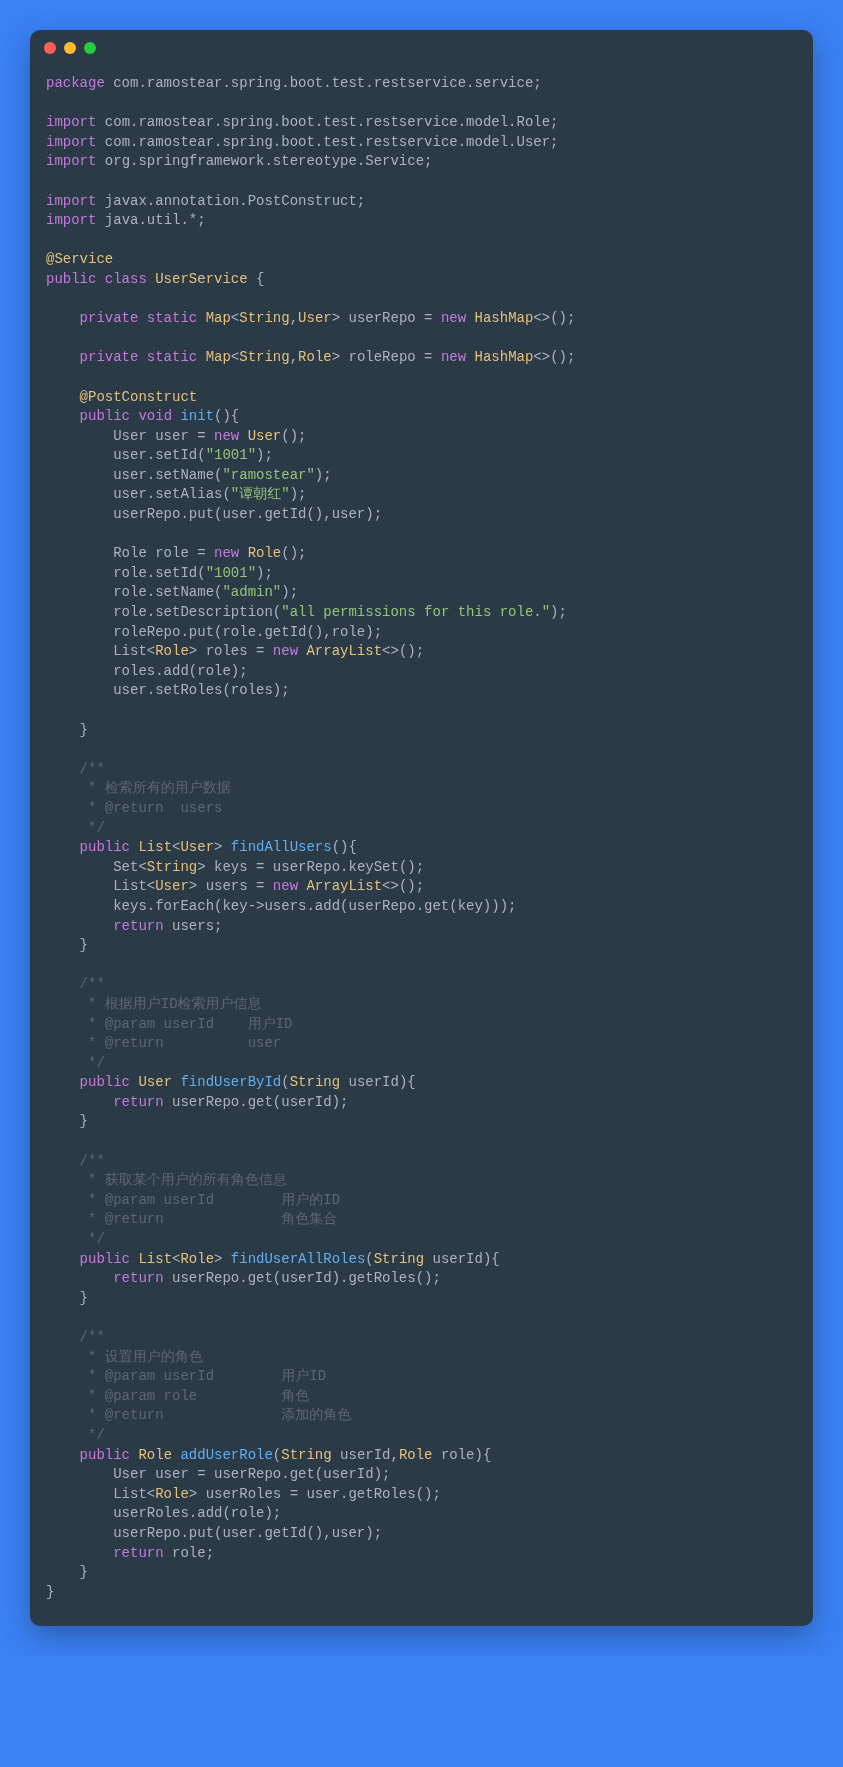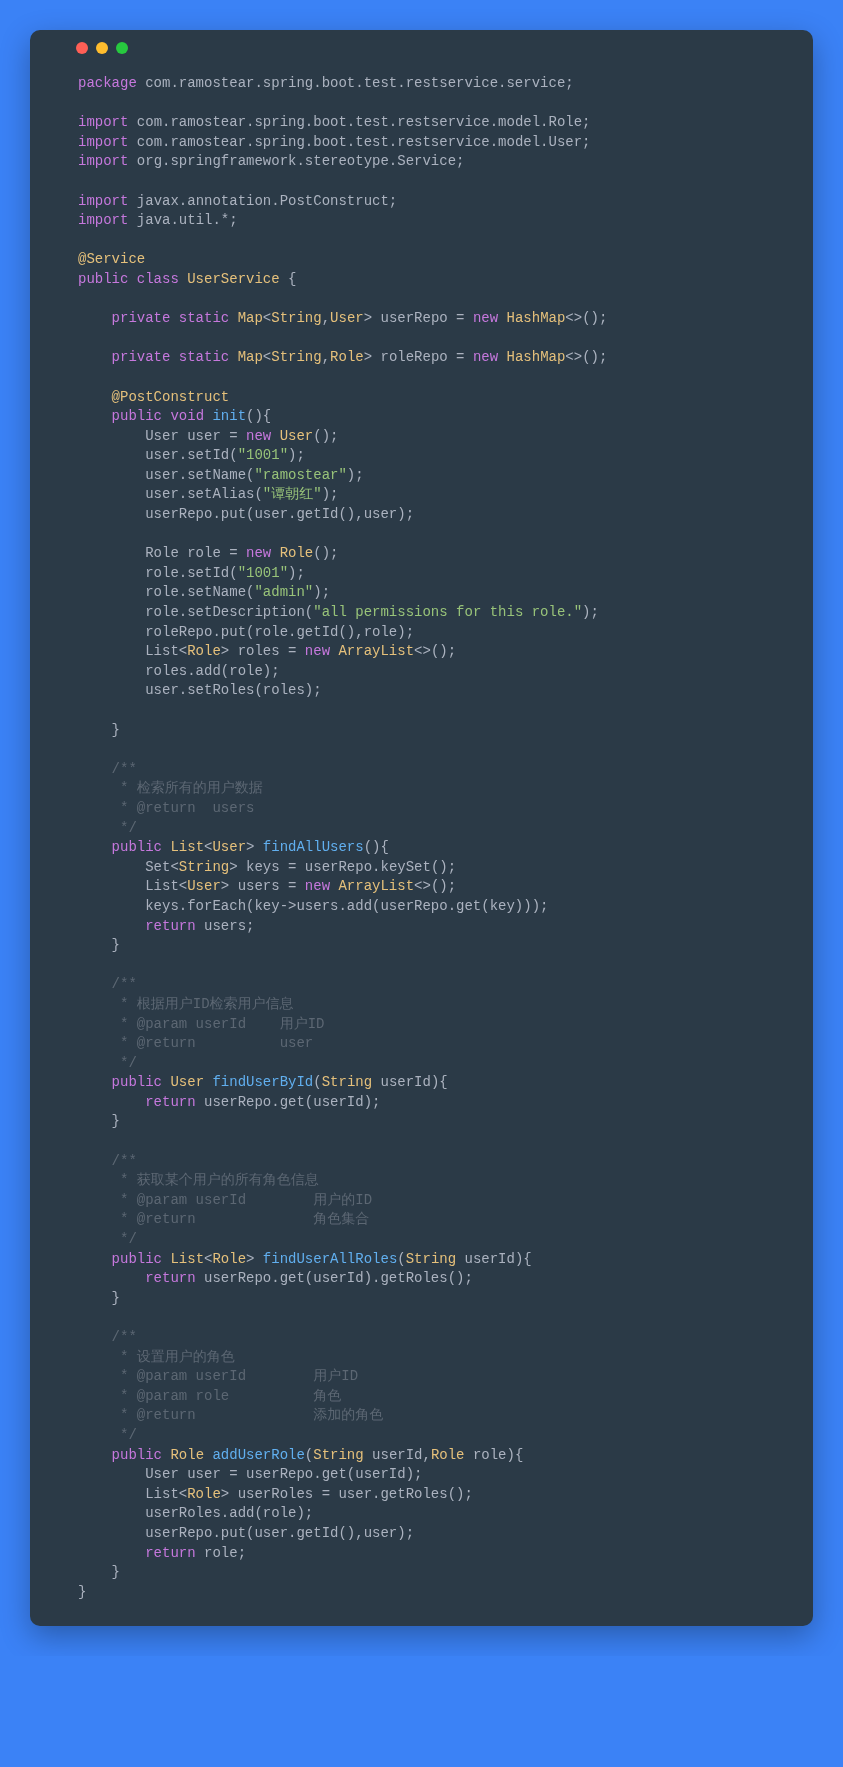--- a/index.html
+++ b/index.html
@@ -9,21 +9,20 @@
     font-family: 'Menlo', 'Consolas', 'Courier New', monospace;
     font-size: 14px;
     line-height: 1.4;
     width: 843px;
   }
   .window {
     background: #2b3a47;
     border-radius: 10px;
     box-shadow: 0 10px 30px rgba(0,0,0,0.3);
     overflow: hidden;
-    padding-left: 32px;
   }
   .titlebar {
     padding: 12px 14px;
     display: flex;
     gap: 8px;
     align-items: center;
   }
   .dot { width: 12px; height: 12px; border-radius: 50%; }
   .dot-r { background: #ff5f56; }
   .dot-y { background: #ffbd2e; }

